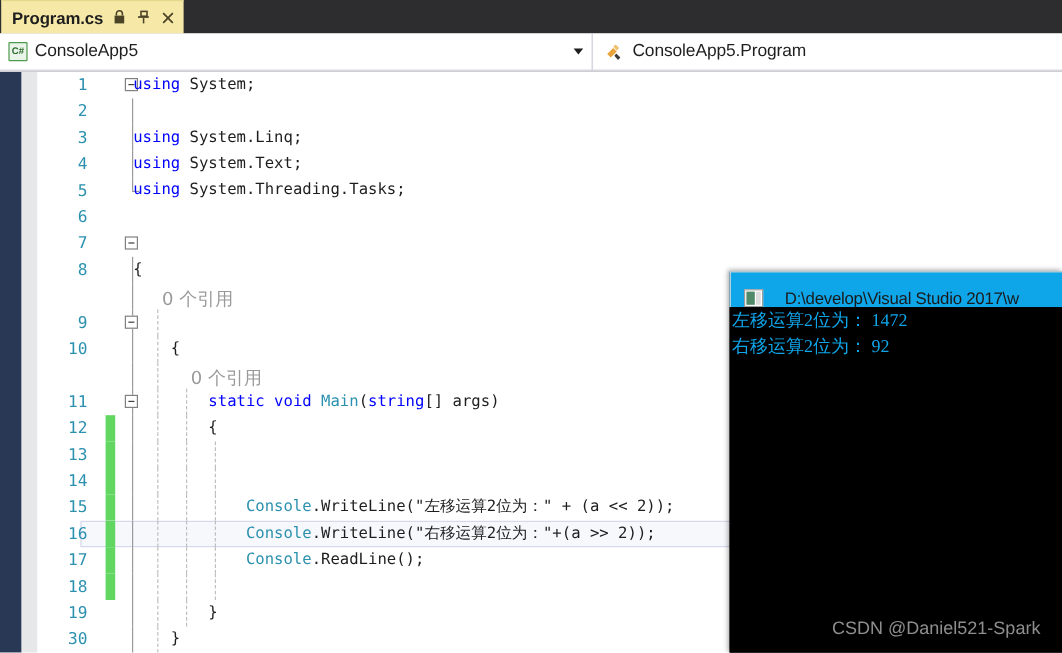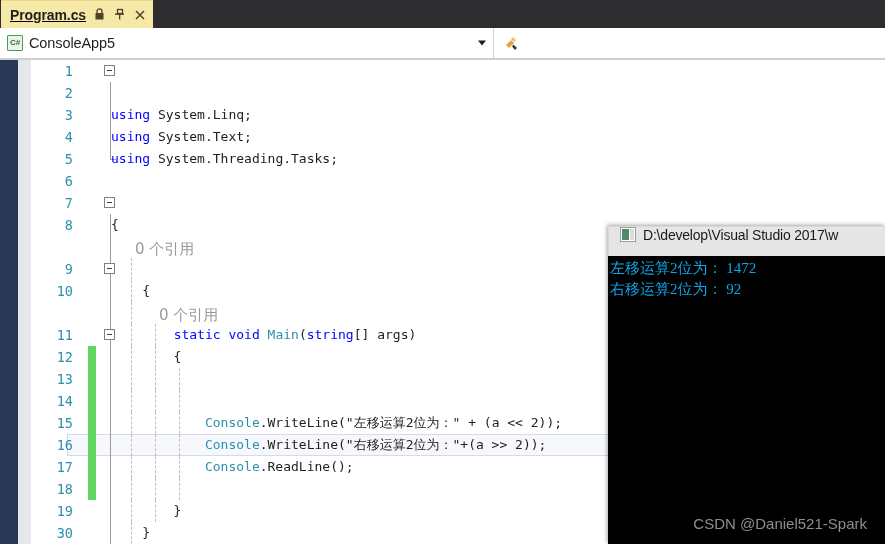--- a/index.html
+++ b/index.html
@@ -22,21 +22,20 @@
     background: #2d2d30;
   }
   .tab-active {
     position: absolute; left: 1px; top: 0;
     height: 28px;
     background: #f6e9a8;
     display: flex; align-items: center;
     padding: 0 7px 0 9px;
     gap: 7px;
     border-top: 1px solid #e5d88c;
-    text-decoration: underline;
   }
   .tab-title {
     font-size: 14px;
     color: #1e1e1e;
     font-weight: 600;
     letter-spacing: -0.1px;
     white-space: nowrap;
   }
   .tab-icon {
     display: inline-flex; align-items: center; justify-content: center;
@@ -198,25 +197,25 @@
 
   
   .console-win {
     position: absolute; left: 608px; top: 226px;
     width: 277px; height: 318px;
     background: #000000;
     box-shadow: -1px -1px 4px rgba(0,0,0,0.35);
   }
   .console-title {
     height: 30px;
-    background: #e5e5e5;
+    background: #0ea5e9;
     border-top: 1px solid #d9d9d9;
     border-left: 1px solid #d9d9d9;
-    display: flex; align-items: flex-start;
-    gap: 7px;
+    display: flex; align-items: flex-end;
+    gap: 18px;
     padding-left: 11px;
     overflow: hidden;
   }
   .console-title-text {
     font-size: 14px;
     color: #1a1a1a;
     white-space: nowrap;
     letter-spacing: -0.2px;
   }
   .console-appicon {
@@ -293,28 +292,29 @@
       <span class="cs-badge">C#</span>
       <span class="nav-text">ConsoleApp5</span>
       <span class="combo-arrow"></span>
     </div>
     <div class="nav-combo2">
       <svg class="method-icon" viewBox="0 0 17 16">
         <path d="M3 10 L8 5 L11 8 L6 13 Z" fill="#e8a33d"></path>
         <path d="M8 4 L10 2 L13 5 L11 7 Z" fill="#f0c070"></path>
         <path d="M10.5 9.5 L14 13 L12 15 L9 11.5 Z" fill="#3a3a3a"></path>
       </svg>
+      <span class="nav-text">ConsoleApp5.Program</span>
     </div>
   </div>
 
   <div class="editor">
     <div class="track-navy"></div>
     <div class="track-gray"></div>
     <div class="code-area" id="code-area">
-        <div class="row"><span class="lineno">1</span><span class="fold"></span></div>
+        <div class="row"><span class="lineno">1</span><span class="fold"></span><span class="code-text"><span class="k">using</span> <span class="n">System</span>;</span></div>
         <div class="row"><span class="lineno">2</span><span class="vline" style="left:79px"></span></div>
         <div class="row"><span class="lineno">3</span><span class="vline" style="left:79px"></span><span class="code-text"><span class="k">using</span> <span class="n">System</span>.<span class="n">Linq</span>;</span></div>
         <div class="row"><span class="lineno">4</span><span class="vline" style="left:79px"></span><span class="code-text"><span class="k">using</span> <span class="n">System</span>.<span class="n">Text</span>;</span></div>
         <div class="row"><span class="lineno">5</span><span class="vline-end" style="left:79px"></span><span class="vline-foot" style="left:79px"></span><span class="code-text"><span class="k">using</span> <span class="n">System</span>.<span class="n">Threading</span>.<span class="n">Tasks</span>;</span></div>
         <div class="row"><span class="lineno">6</span><span class="code-text"></span></div>
         <div class="row"><span class="lineno">7</span><span class="fold"></span></div>
         <div class="row"><span class="lineno">8</span><span class="vline" style="left:79px"></span><span class="code-text">{</span></div>
         <div class="row"><span class="vline" style="left:79px"></span><span class="hint" style="position:absolute;left:104px;top:2px;">0 个引用</span></div>
         <div class="row"><span class="lineno">9</span><span class="vline" style="left:79px"></span><span class="dashv" style="left:100px"></span><span class="fold"></span></div>
         <div class="row"><span class="lineno">10</span><span class="vline" style="left:79px"></span><span class="dashv" style="left:100px"></span><span class="code-text">    {</span></div>

